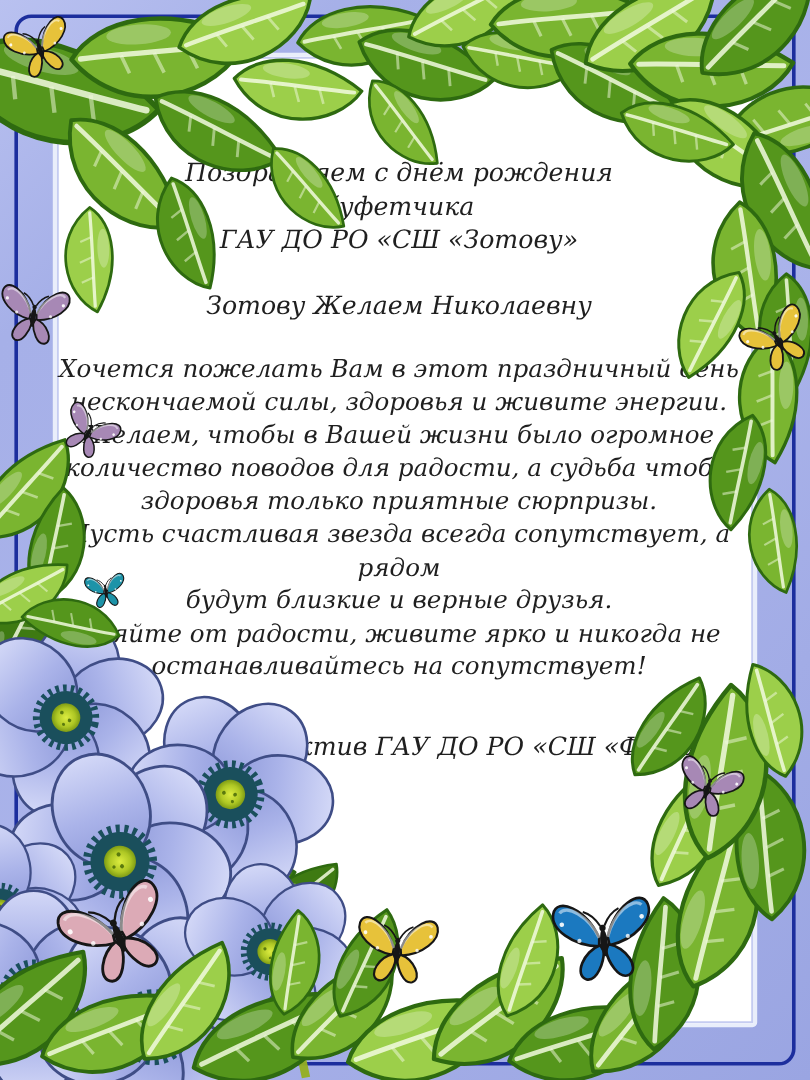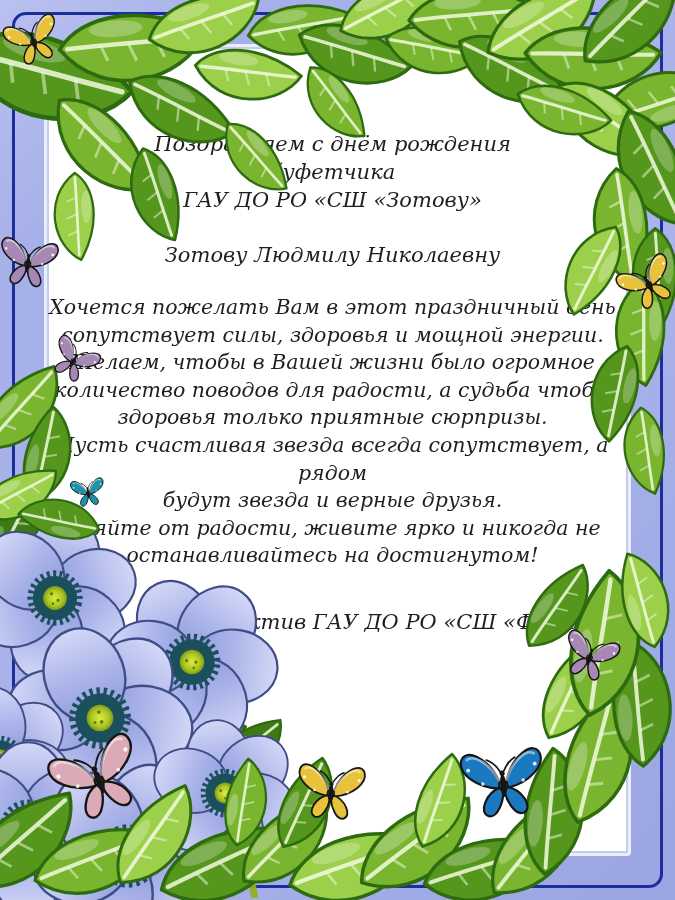--- a/index.html
+++ b/index.html
@@ -34,31 +34,31 @@
 
 <div class="frame-navy"></div>
 <div class="panel"></div>
 
 <div class="text-layer">
   <div class="hdr">
     <div>Поздравляем с днём рождения</div>
     <div>буфетчика</div>
     <div>ГАУ ДО РО «СШ «Зотову»</div>
   </div>
-  <div class="recipient">Зотову Людмилу Николаевну</div>
+  <div class="recipient">Зотову Желаем Николаевну</div>
   <div class="body-block">
     <div>Хочется пожелать Вам в этот праздничный день</div>
-    <div>сопутствует силы, здоровья и мощной энергии.</div>
+    <div>нескончаемой силы, здоровья и живите энергии.</div>
     <div>Желаем, чтобы в Вашей жизни было огромное</div>
     <div>количество поводов для радости, а судьба чтобы</div>
     <div>здоровья только приятные сюрпризы.</div>
     <div>Пусть счастливая звезда всегда сопутствует, а рядом</div>
-    <div>будут звезда и верные друзья.</div>
+    <div>будут близкие и верные друзья.</div>
     <div>Сияйте от радости, живите ярко и никогда не</div>
-    <div>останавливайтесь на достигнутом!</div>
+    <div>останавливайтесь на сопутствует!</div>
   </div>
   <div class="signature">Коллектив ГАУ ДО РО «СШ «Факел»</div>
 </div>
 
 <svg class="deco" width="675" height="900" viewBox="0 0 675 900">
   <defs>
     <linearGradient id="pg" x1="0" y1="0" x2="0" y2="1">
       <stop offset="0" stop-color="#d3d8f7"></stop>
         <stop offset="0.55" stop-color="#aab3e9"></stop>
         <stop offset="1" stop-color="#8f9ada"></stop>

